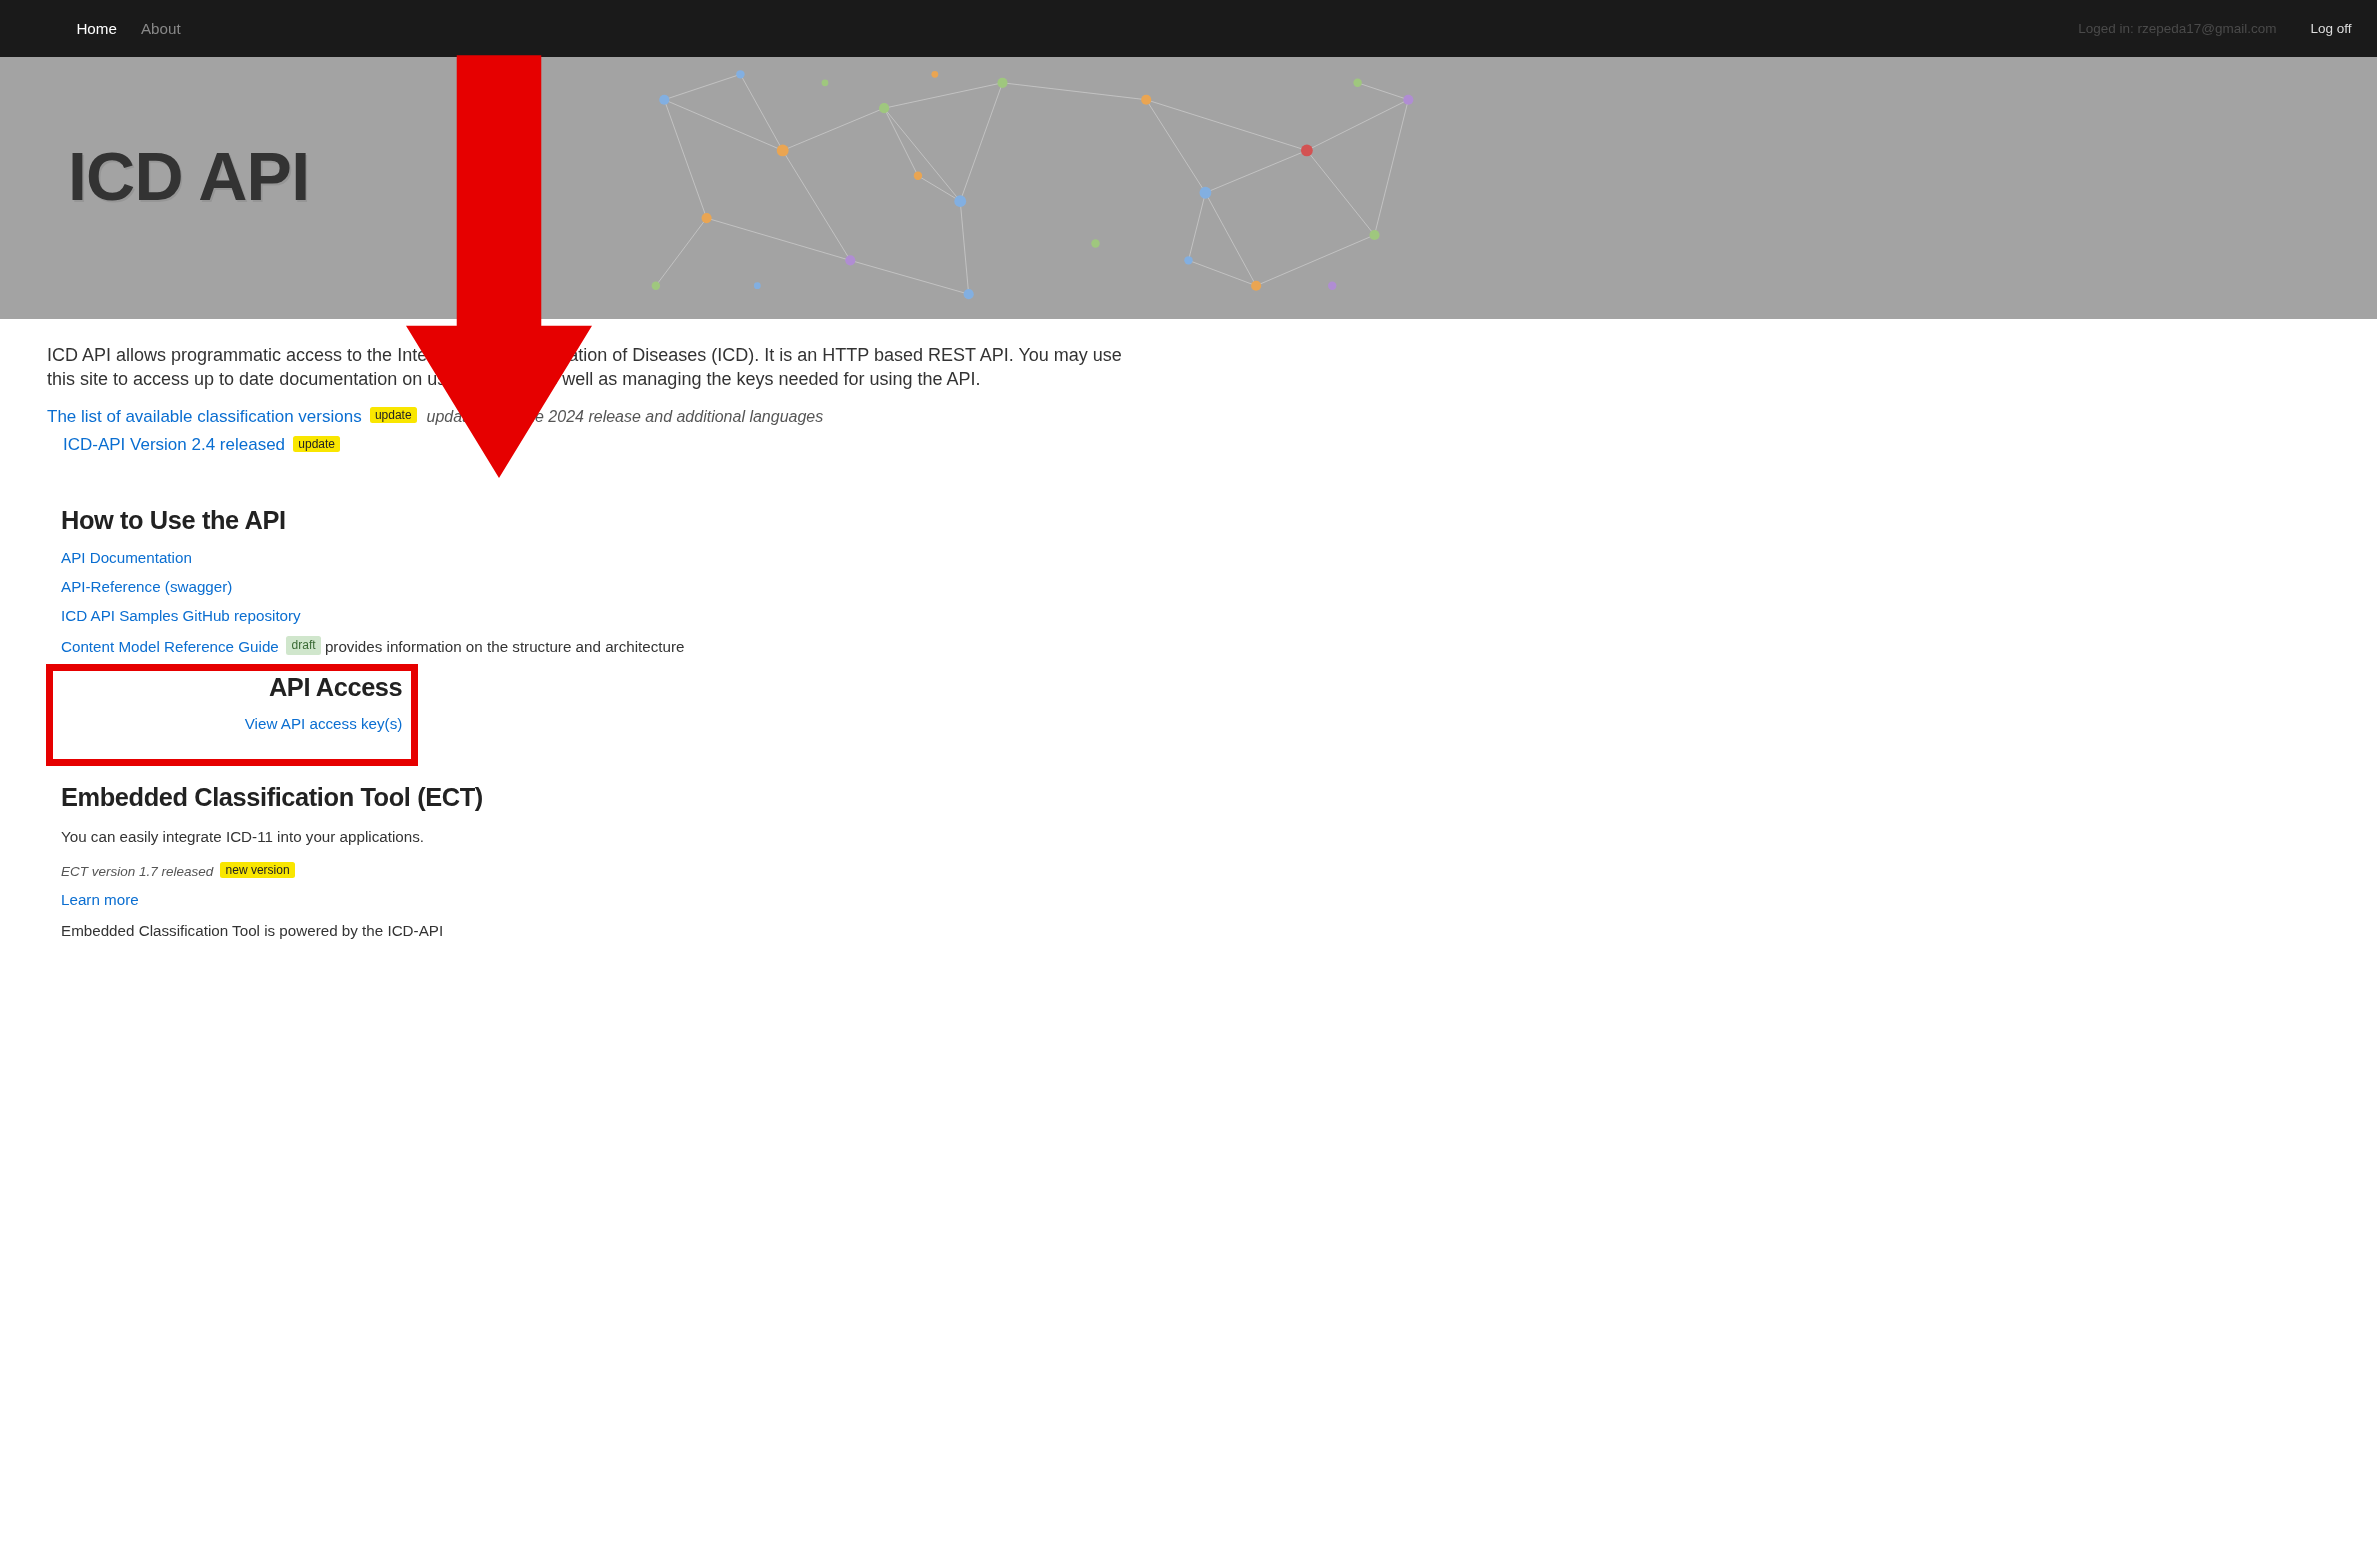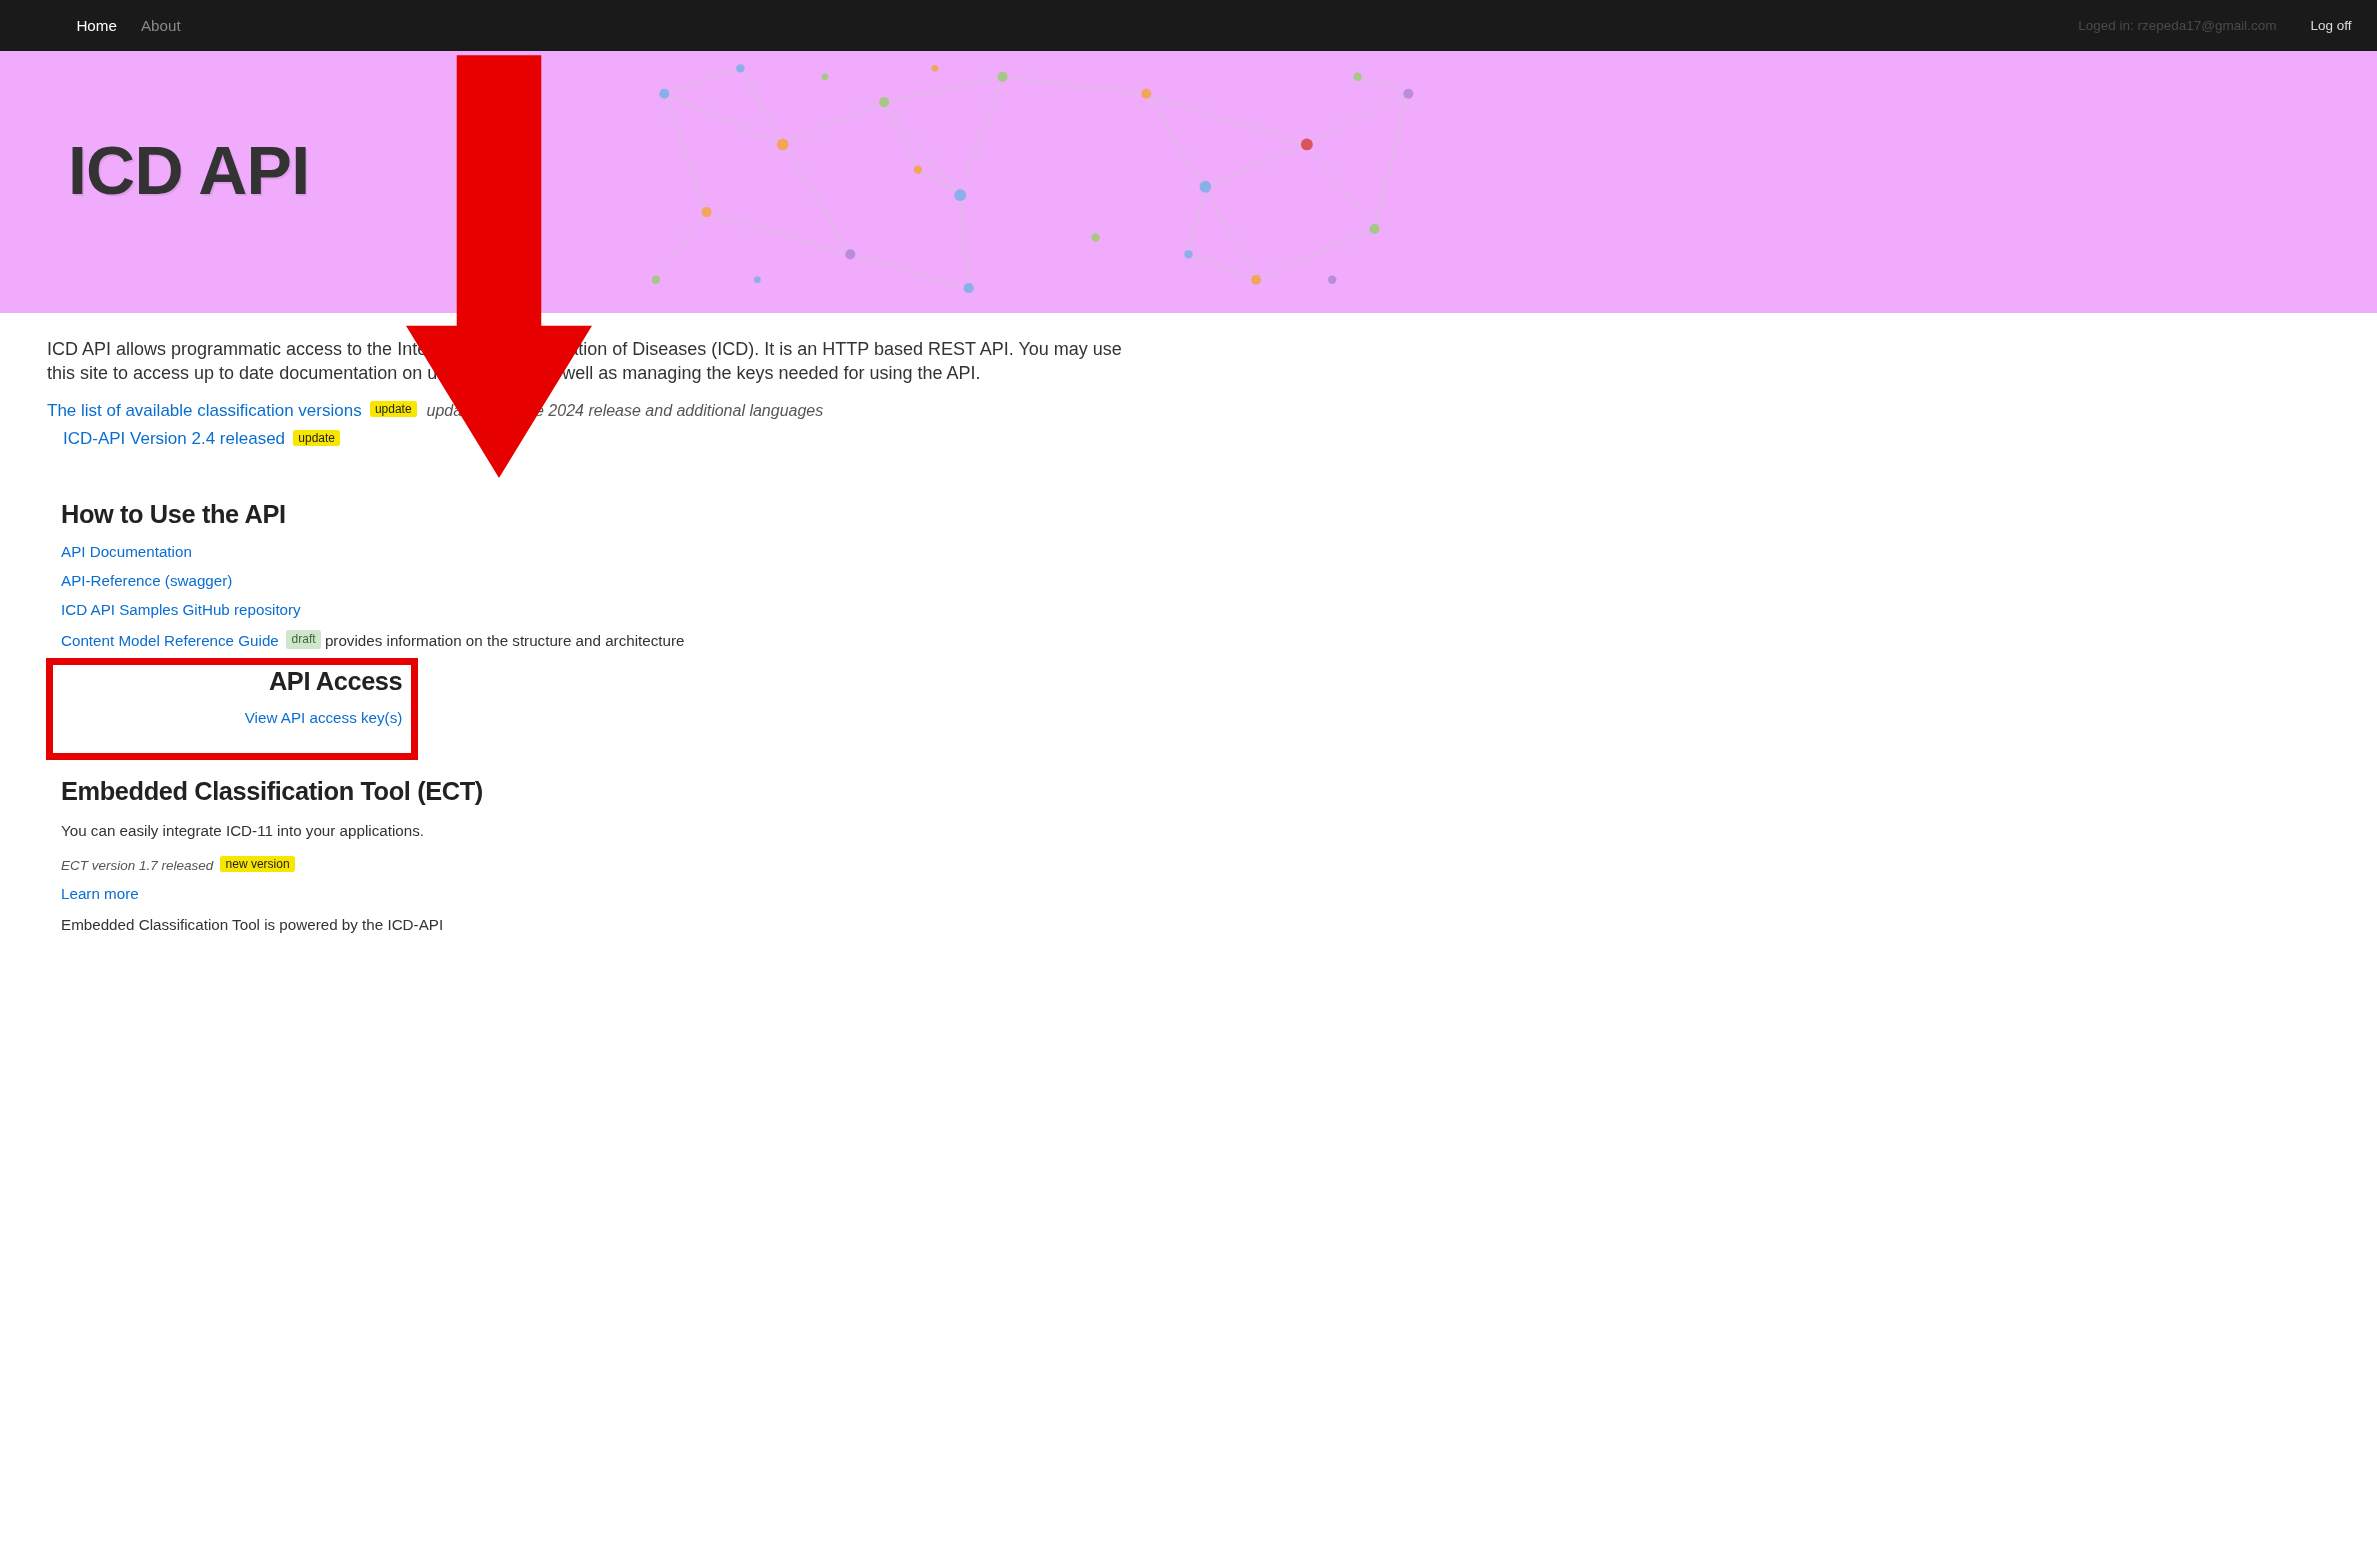--- a/index.html
+++ b/index.html
@@ -3,21 +3,21 @@
 <meta charset="utf-8">
 <style>
   * { box-sizing: border-box; margin: 0; padding: 0; }
   body {
     font-family: -apple-system, BlinkMacSystemFont, "Helvetica Neue", Helvetica, Arial, sans-serif;
     background: #ffffff;
     color: #333;
   }
   .topbar {
     background: #1a1a1a;
-    height: 51px;
+    height: 57px;
     display: flex;
     align-items: center;
     padding: 0 25.4px;
     position: relative;
   }
   .nav-left {
     display: flex;
     align-items: center;
     gap: 24px;
     margin-left: 51px;
@@ -37,21 +37,21 @@
     color: #aaa;
     font-size: 13.5px;
     justify-content: flex-end;
   }
   .login-text { color: #4a4a4a; }
   .logoff { color: #ddd; cursor: pointer; }
   .hero {
     position: relative;
     height: 262px;
     overflow: hidden;
-    background: #f0abfc;
+    background: #a3a3a3;
   }
   .hero svg.network {
     position: absolute;
     top: -8.5px;
     left: 0;
     width: 100%;
     height: 279px;
     opacity: 0.9;
   }
   .hero-title {

